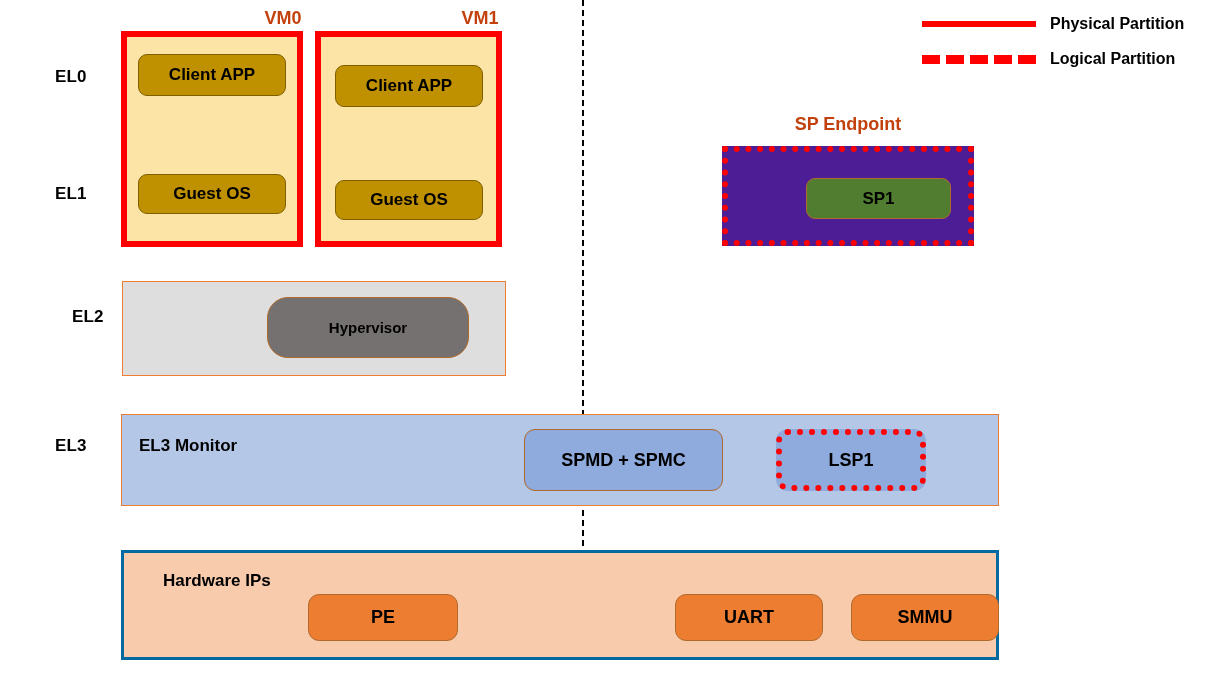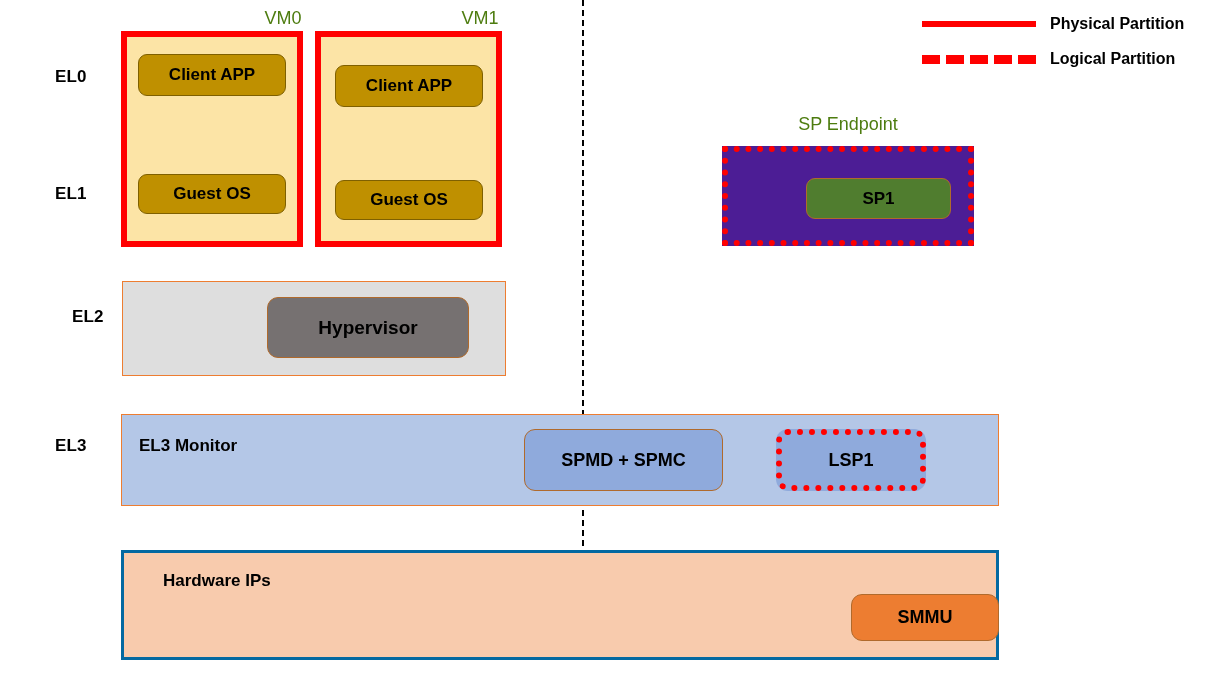--- a/index.html
+++ b/index.html
@@ -21,23 +21,23 @@
   .el-label {
     font-weight: bold;
     font-size: 17px;
     color: #000000;
     letter-spacing: .2px;
     white-space: nowrap;
   }
 
   
   .box-title {
-    font-weight: normal;
+    font-weight: bold;
     font-size: 18px;
-    color: #4d7c0f;
+    color: #c2410c;
     text-align: center;
     white-space: nowrap;
   }
 
   
   .vm-outer {
     background: #fce4a6;
     border: 6px solid #ff0000;
   }
   
@@ -73,26 +73,26 @@
   }
 
   
   .band-grey {
     background: #dedede;
     border: 1px solid #ed7d31;
   }
   .chip-grey {
     background: #767171;
     border: 1px solid #b06a2c;
-    border-radius: 11px;
-    display: flex;
-    align-items: center;
-    justify-content: center;
-    font-weight: bold;
-    font-size: 19px;
+    border-radius: 21px;
+    display: flex;
+    align-items: center;
+    justify-content: center;
+    font-weight: bold;
+    font-size: 15px;
     color: #000000;
     white-space: nowrap;
   }
 
   
   .band-blue {
     background: #b4c7e7;
     border: 1px solid #ed7d31;
   }
   .band-label {
@@ -204,16 +204,18 @@
   </div>
 
   <div class="abs band-blue" style="left:121px; top:414px; width:878px; height:92px;">
     <div class="abs band-label" style="left:17px; top:21px;">EL3 Monitor</div>
     <div class="abs chip-blue" style="left:402px; top:14px; width:199px; height:62px;">SPMD + SPMC</div>
     <div class="abs chip-blue logical" style="left:654px; top:14px; width:150px; height:62px;">LSP1</div>
   </div>
 
   <div class="abs band-peach" style="left:121px; top:550px; width:878px; height:110px;">
     <div class="abs band-label" style="left:39px; top:18px;">Hardware IPs</div>
+    <div class="abs chip-orange" style="left:184px; top:41px; width:150px; height:47px;">PE</div>
+    <div class="abs chip-orange" style="left:551px; top:41px; width:148px; height:47px;">UART</div>
     <div class="abs chip-orange" style="left:727px; top:41px; width:148px; height:47px;">SMMU</div>
   </div>
 
 </div>
 
 </body></html>

